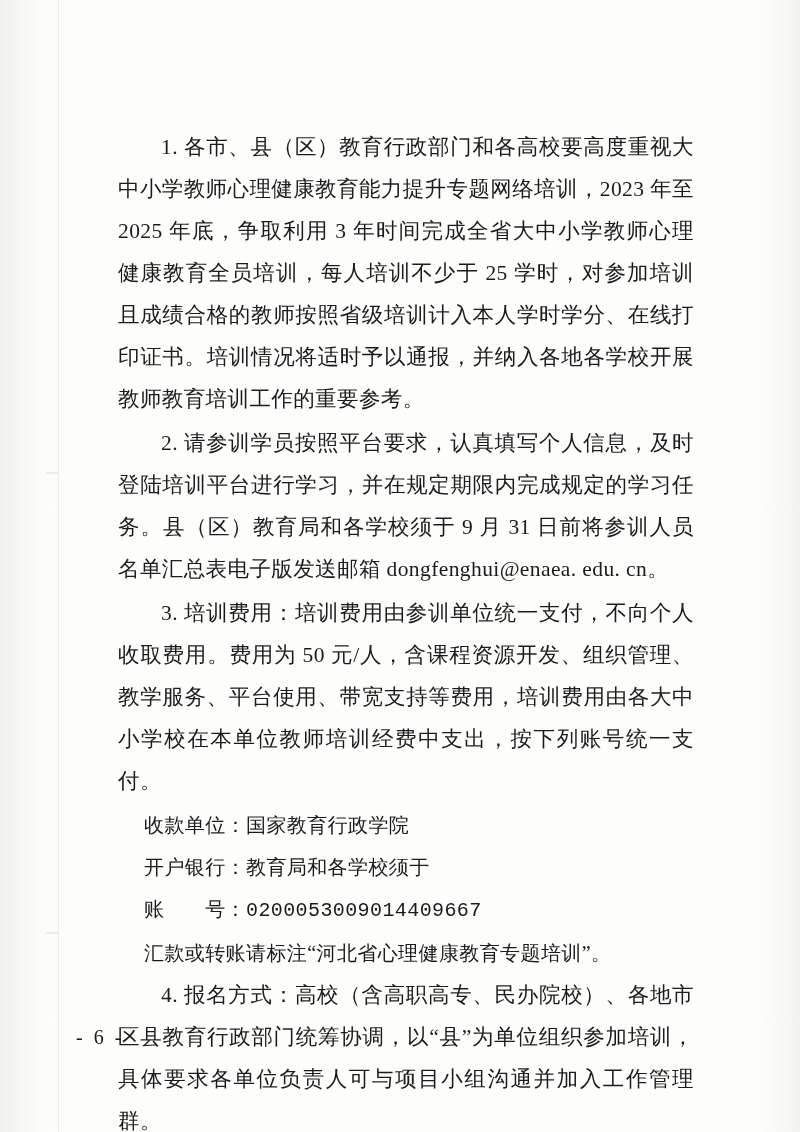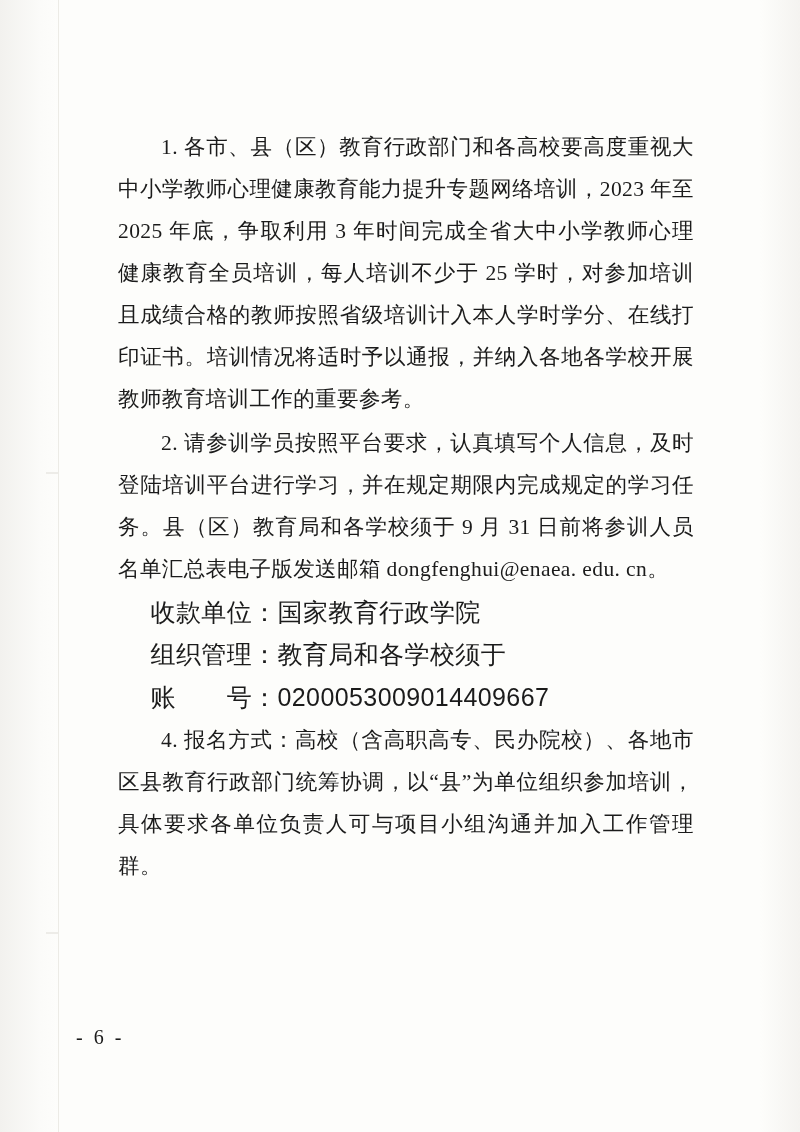--- a/index.html
+++ b/index.html
@@ -49,27 +49,27 @@
     line-height: 42px;
     text-align: justify;
     text-justify: inter-ideograph;
     letter-spacing: 0.4px;
   }
   p.para.indent {
     text-indent: 2em;
   }
   p.bank {
     margin: 0;
-    font-size: 25px;
+    font-size: 20px;
     line-height: 42px;
     text-indent: 1.3em;
     letter-spacing: 0.4px;
   }
   .latin {
-    font-family: Liberation Sans, sans-serif;
+    font-family: Liberation Mono, monospace;
   }
   .pagenum {
     position: absolute;
     left: 76px;
     top: 1026px;
     font-size: 20px;
     letter-spacing: 3px;
     color: #1b1b1b;
   }
   
@@ -89,28 +89,30 @@
   <div class="edge-mark left-top"></div>
   <div class="edge-mark nick1"></div>
   <div class="edge-mark nick2"></div>
 
   <div class="content">
 
     <p class="para indent">1. 各市、县（区）教育行政部门和各高校要高度重视大中小学教师心理健康教育能力提升专题网络培训，2023 年至 2025 年底，争取利用 3 年时间完成全省大中小学教师心理健康教育全员培训，每人培训不少于 25 学时，对参加培训且成绩合格的教师按照省级培训计入本人学时学分、在线打印证书。培训情况将适时予以通报，并纳入各地各学校开展教师教育培训工作的重要参考。</p>
 
     <p class="para indent">2. 请参训学员按照平台要求，认真填写个人信息，及时登陆培训平台进行学习，并在规定期限内完成规定的学习任务。县（区）教育局和各学校须于 9 月 31 日前将参训人员名单汇总表电子版发送邮箱 dongfenghui@enaea. edu. cn。</p>
 
+    <p class="para indent">3. 培训费用：培训费用由参训单位统一支付，不向个人收取费用。费用为 50 元/人，含课程资源开发、组织管理、教学服务、平台使用、带宽支持等费用，培训费用由各大中小学校在本单位教师培训经费中支出，按下列账号统一支付。</p>
 
     <p class="bank"><span>收款单位：</span><span>国家教育行政学院</span></p>
 
-    <p class="bank"><span>组织管理：</span><span>教育局和各学校须于</span></p>
+    <p class="bank"><span>开户银行：</span><span>教育局和各学校须于</span></p>
 
     <p class="bank"><span>账　　号：</span><span class="latin">0200053009014409667</span></p>
 
 
+    <p class="bank">汇款或转账请标注“河北省心理健康教育专题培训”。</p>
 
     <p class="para indent">4. 报名方式：高校（含高职高专、民办院校）、各地市区县教育行政部门统筹协调，以“县”为单位组织参加培训，具体要求各单位负责人可与项目小组沟通并加入工作管理群。</p>
 
   </div>
 
   <div class="pagenum">- 6 -</div>
 
 </div>
 
 </body></html>

